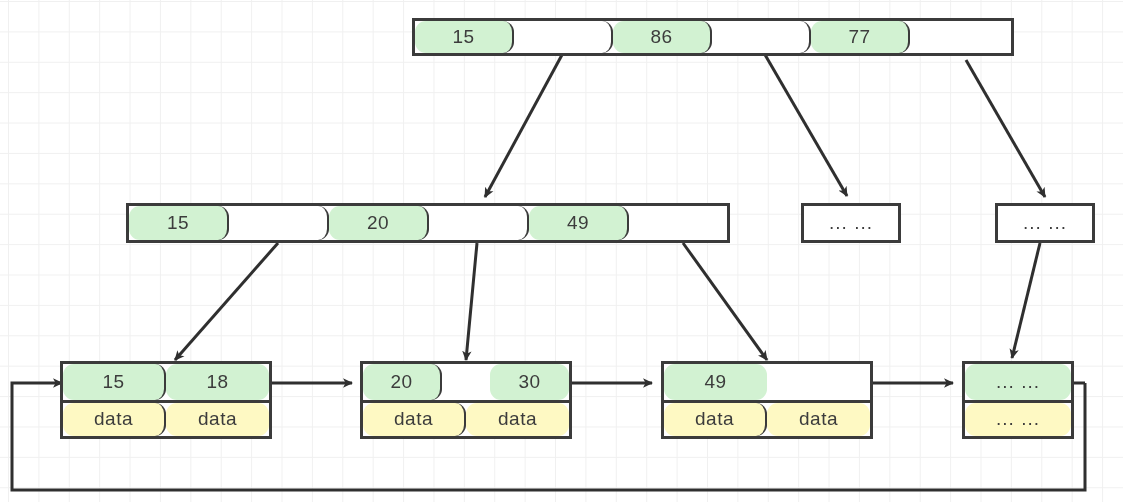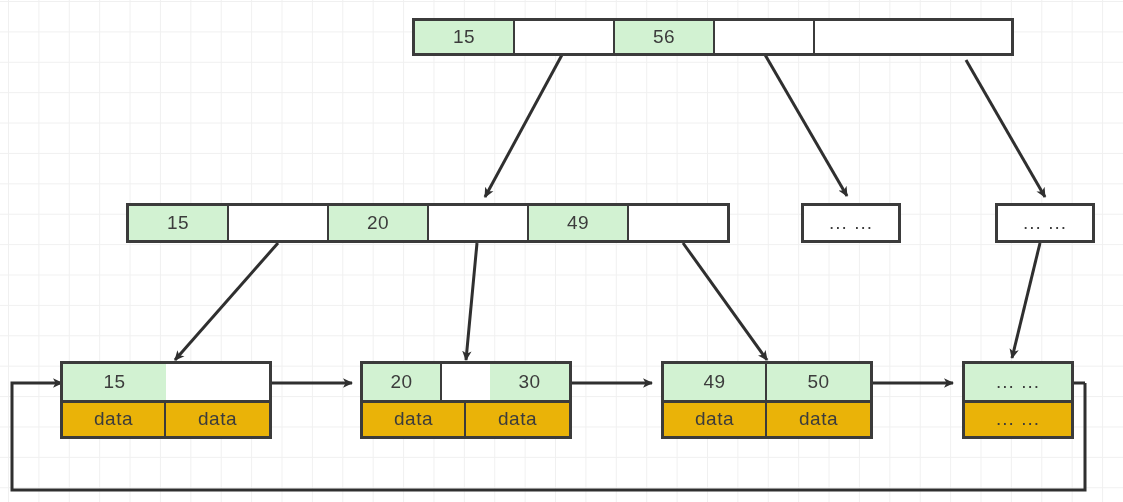--- a/index.html
+++ b/index.html
@@ -40,25 +40,26 @@
   .cell {
     box-sizing: border-box;
     display: flex;
     align-items: center;
     justify-content: center;
     font-size: 19px;
     color: #3c3c3c;
     border-right: 2px solid #3b3b3b;
     background: #ffffff;
     letter-spacing: 0.5px;
+    border-radius: 11px;
   }
   .cell:last-child { border-right: none; }
   .cell.key { background: #d2f2d2; }
   .cell.blank { background: #ffffff; }
-  .cell.data { background: #eab308; }
+  .cell.data { background: #fef9c3; }
   .row-top {
     display: flex;
     width: 100%;
     border-bottom: 3px solid #3b3b3b;
   }
   .row-bot {
     display: flex;
     width: 100%;
   }
   .ellipsis {
@@ -108,22 +109,23 @@
     <line x1="572" y1="383" x2="652" y2="383" stroke="#2f2f2f" stroke-width="3" marker-start="url(#ah2)" marker-end="url(#ah)"></line>
     <line x1="873" y1="383" x2="953" y2="383" stroke="#2f2f2f" stroke-width="3" marker-start="url(#ah2)" marker-end="url(#ah)"></line>
 
     <path d="M1085,383 L1085,490 L12,490 L12,383 L62,383" fill="none" stroke="#2f2f2f" stroke-width="3" marker-end="url(#ah)"></path>
     <path d="M1085,383 L1045,383" fill="none" stroke="#2f2f2f" stroke-width="3" marker-end="url(#ah)"></path>
   </svg>
 
   <div class="node" style="left:412px; top:18px; width:602px; height:38px;">
     <div class="cell key" style="width:100px;">15</div>
     <div class="cell blank" style="width:100px;"></div>
-    <div class="cell key" style="width:100px;">56</div>
+    <div class="cell key" style="width:100px;">86</div>
     <div class="cell blank" style="width:100px;"></div>
+    <div class="cell key" style="width:100px;">77</div>
     <div class="cell blank" style="width:102px;"></div>
   </div>
 
   <div class="node" style="left:126px; top:203px; width:604px; height:40px;">
     <div class="cell key" style="width:100px;">15</div>
     <div class="cell blank" style="width:100px;"></div>
     <div class="cell key" style="width:100px;">20</div>
     <div class="cell blank" style="width:100px;"></div>
     <div class="cell key" style="width:100px;">49</div>
     <div class="cell blank" style="width:98px;"></div>
@@ -133,20 +135,21 @@
     <div class="cell blank ellipsis" style="width:100%;">... ...</div>
   </div>
 
   <div class="node" style="left:995px; top:203px; width:100px; height:40px;">
     <div class="cell blank ellipsis" style="width:100%;">... ...</div>
   </div>
 
   <div class="node stacked" style="left:60px; top:361px; width:212px; height:78px;">
     <div class="row-top" style="height:39px;">
       <div class="cell key" style="width:50%;">15</div>
+      <div class="cell key" style="width:50%;">18</div>
     </div>
     <div class="row-bot" style="height:36px;">
       <div class="cell data" style="width:50%;">data</div>
       <div class="cell data" style="width:50%;">data</div>
     </div>
   </div>
 
   <div class="node stacked" style="left:360px; top:361px; width:212px; height:78px;">
     <div class="row-top" style="height:39px;">
       <div class="cell key" style="width:50%;">20</div>
@@ -154,21 +157,20 @@
     </div>
     <div class="row-bot" style="height:36px;">
       <div class="cell data" style="width:50%;">data</div>
       <div class="cell data" style="width:50%;">data</div>
     </div>
   </div>
 
   <div class="node stacked" style="left:661px; top:361px; width:212px; height:78px;">
     <div class="row-top" style="height:39px;">
       <div class="cell key" style="width:50%;">49</div>
-      <div class="cell key" style="width:50%;">50</div>
     </div>
     <div class="row-bot" style="height:36px;">
       <div class="cell data" style="width:50%;">data</div>
       <div class="cell data" style="width:50%;">data</div>
     </div>
   </div>
 
   <div class="node stacked" style="left:962px; top:361px; width:112px; height:78px;">
     <div class="row-top" style="height:39px;">
       <div class="cell key ellipsis" style="width:100%;">... ...</div>

